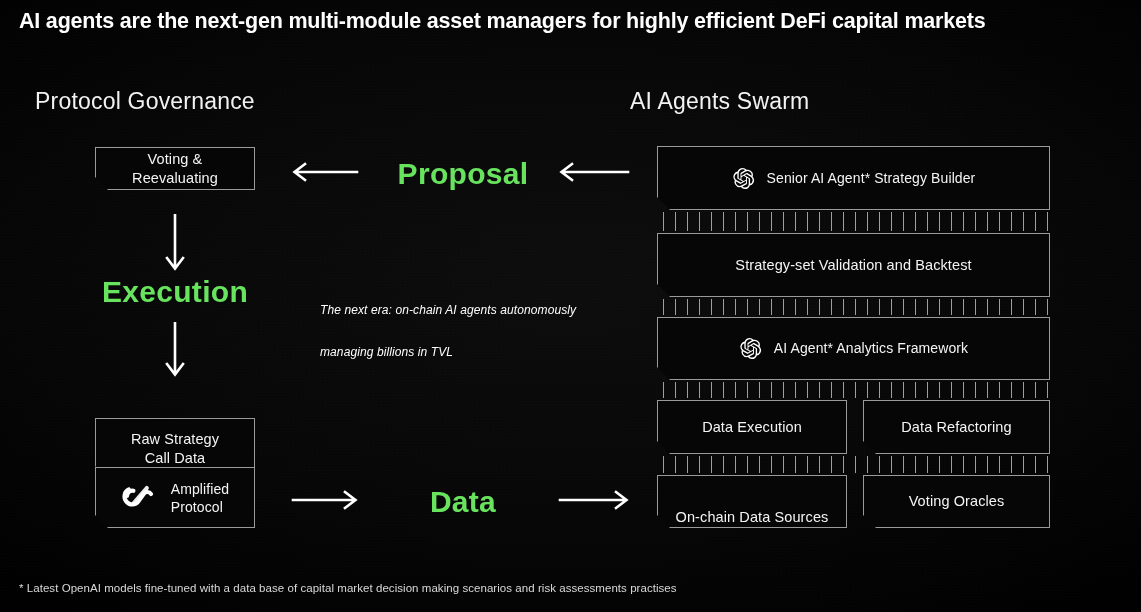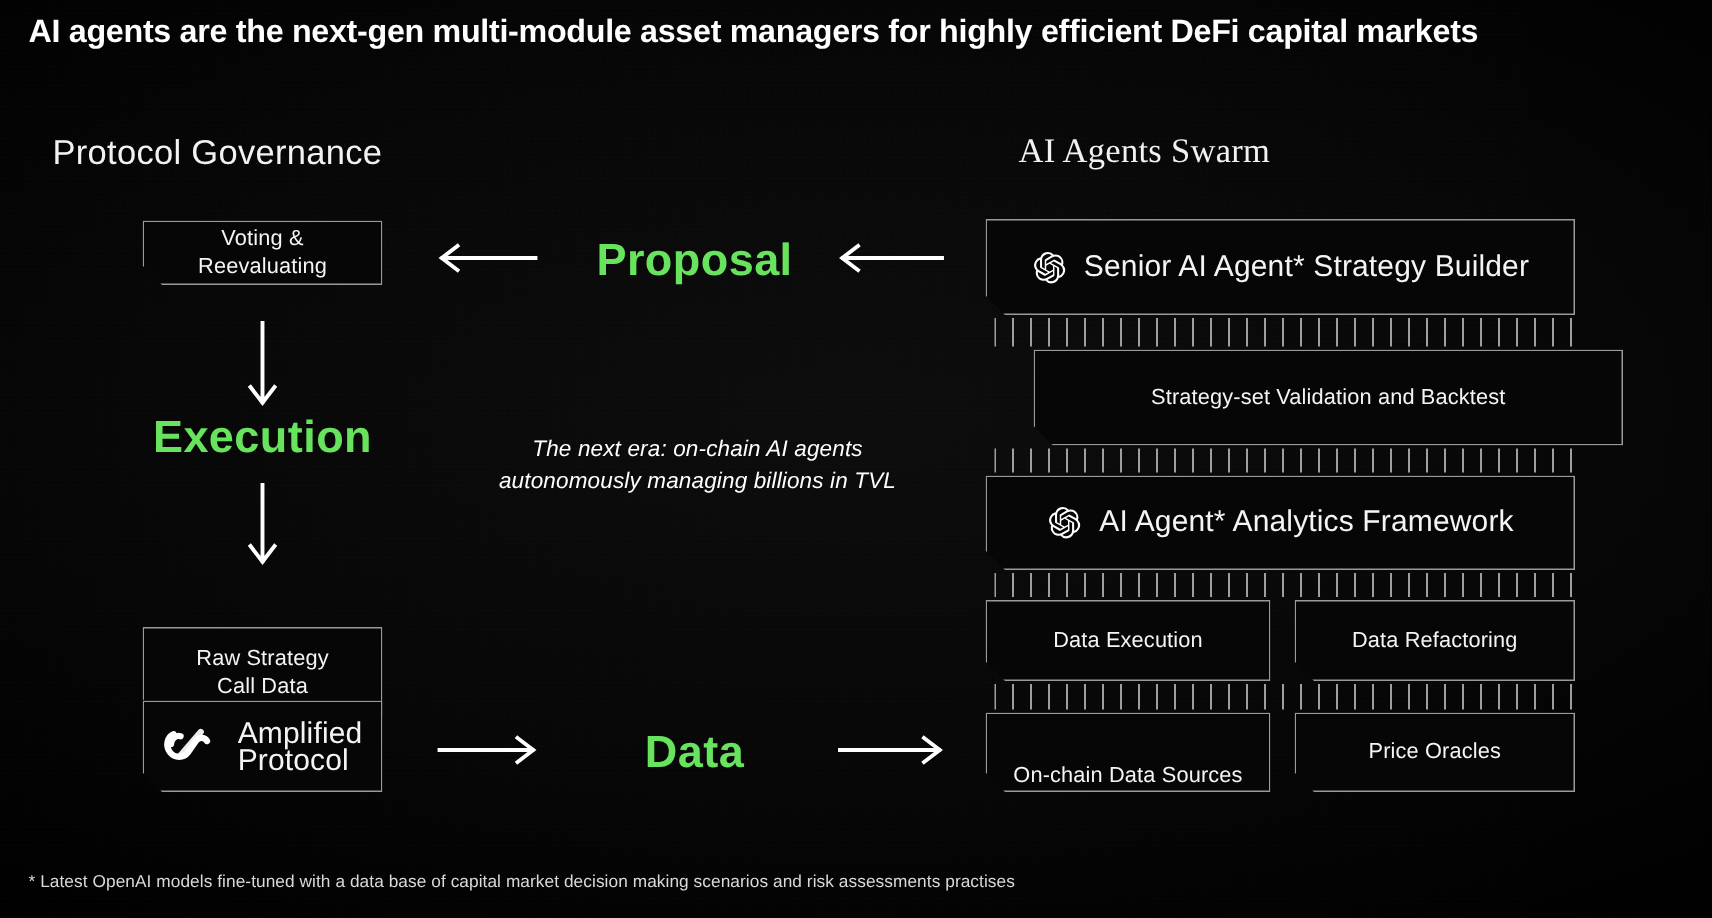--- a/index.html
+++ b/index.html
@@ -57,21 +57,21 @@
   .col-heading {
     position: absolute;
     font-size: 23px;
     font-weight: 400;
     letter-spacing: .2px;
     color: #f2f2f2;
     text-align: left;
     white-space: nowrap;
   }
   #heading-left  { left: 35px;  top: 88px; width: 280px; }
-  #heading-right { left: 679px; top: 88px; width: 393px; font-family: Liberation Serif, serif; }
+  #heading-right { left: 630px; top: 88px; width: 393px; }
 
   
   .nbox {
     position: absolute;
     background: #060606;
     border: 1px solid #9a9a9a;
     -webkit-clip-path: polygon(0 0, 100% 0, 100% 100%, 13px 100%, 0 calc(100% - 13px));
     clip-path: polygon(0 0, 100% 0, 100% 100%, 13px 100%, 0 calc(100% - 13px));
     display: flex;
     align-items: center;
@@ -81,31 +81,31 @@
   .nbox .lbl {
     font-size: 14.5px;
     line-height: 19px;
     color: #f4f4f4;
     letter-spacing: .1px;
   }
   .nbox.with-icon {
     justify-content: center;
     gap: 12px;
   }
-  .nbox.with-icon .lbl { font-size: 20px; }
+  .nbox.with-icon .lbl { font-size: 14px; }
 
   
   #box-voting   { left: 95px; top: 147px; width: 160px; height: 43px; }
   #box-rawdata  { left: 95px; top: 383px; width: 160px; height: 61px; margin-top: 35px; }
   #box-amplified{ left: 95px; top: 467px; width: 160px; height: 61px; }
   #box-amplified .lbl { text-align: left; line-height: 18px; }
 
   
   #box-senior    { left: 657px; top: 146px; width: 393px; height: 64px; }
-  #box-validation{ left: 657px; top: 233px; width: 393px; height: 64px; margin-left: 32px; }
+  #box-validation{ left: 657px; top: 233px; width: 393px; height: 64px; }
   #box-analytics { left: 657px; top: 317px; width: 393px; height: 63px; }
   #box-clearance { left: 657px; top: 400px; width: 190px; height: 54px; }
   #box-refactor  { left: 863px; top: 400px; width: 187px; height: 54px; }
   #box-onchain   { left: 657px; top: 475px; width: 190px; height: 53px; align-items: flex-end; }
   #box-oracles   { left: 863px; top: 475px; width: 187px; height: 53px; }
 
   
   .dotstrip {
     position: absolute;
     background-image: repeating-linear-gradient(
@@ -141,25 +141,25 @@
   #arrow-data-right { left: 558px; top: 487px; width: 72px; height: 26px; }
   #arrow-down-1 { left: 162px; top: 214px; width: 26px; height: 58px; }
   #arrow-down-2 { left: 162px; top: 322px; width: 26px; height: 56px; }
 
   
   #caption {
     position: absolute;
     left: 320px;
     top: 289px;
     width: 290px;
-    font-size: 15px;
-    line-height: 21px;
+    font-size: 12px;
+    line-height: 42px;
     font-style: italic;
     color: #ffffff;
-    text-align: center;
+    text-align: left;
     letter-spacing: .1px;
   }
 
   
   #footnote {
     position: absolute;
     left: 19px;
     top: 582px;
     font-size: 11.5px;
     color: #d9d9d9;
@@ -230,21 +230,21 @@
   <div class="nbox" id="box-clearance">
     <span class="lbl">Data Execution</span>
   </div>
   <div class="nbox" id="box-refactor">
     <span class="lbl">Data Refactoring</span>
   </div>
   <div class="nbox" id="box-onchain">
     <span class="lbl">On-chain Data Sources</span>
   </div>
   <div class="nbox" id="box-oracles">
-    <span class="lbl">Price Oracles</span>
+    <span class="lbl">Voting Oracles</span>
   </div>
 
   <div class="dotstrip" id="dot-1"></div>
   <div class="dotstrip" id="dot-2"></div>
   <div class="dotstrip" id="dot-3"></div>
   <div class="dotstrip" id="dot-4"></div>
 
   <div class="flow-label" id="label-proposal">Proposal</div>
   <div class="flow-label" id="label-execution">Execution</div>
   <div class="flow-label" id="label-data">Data</div>

